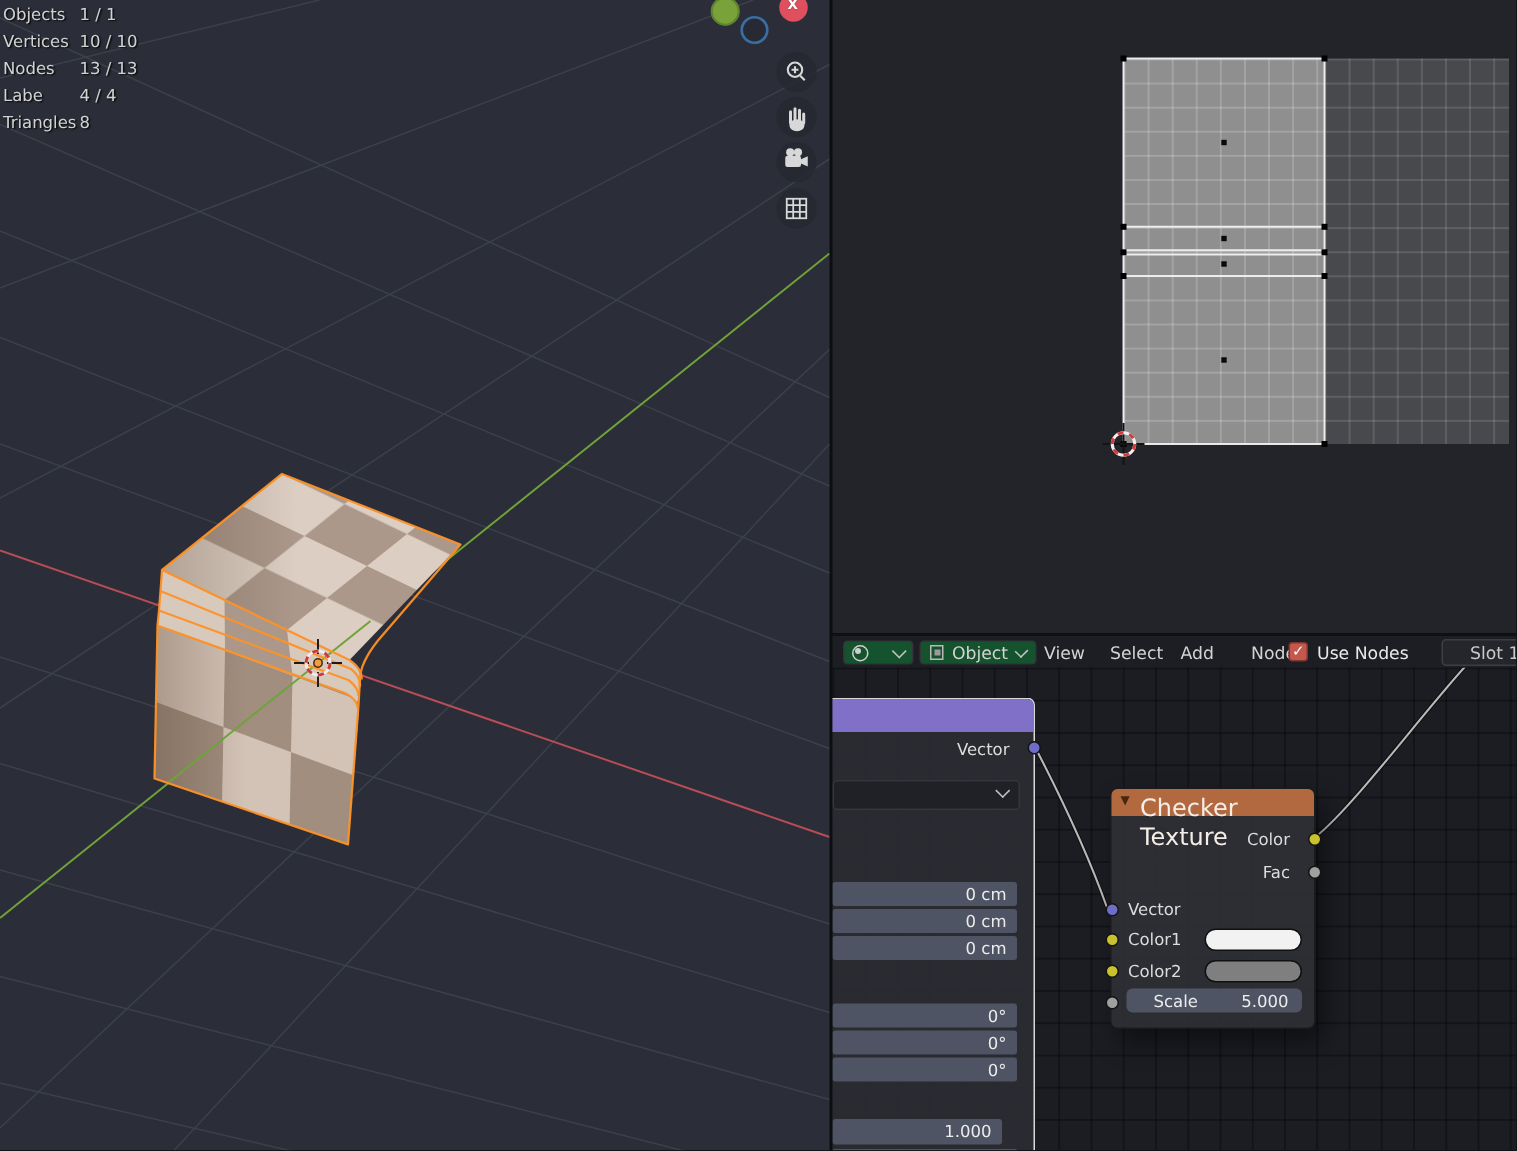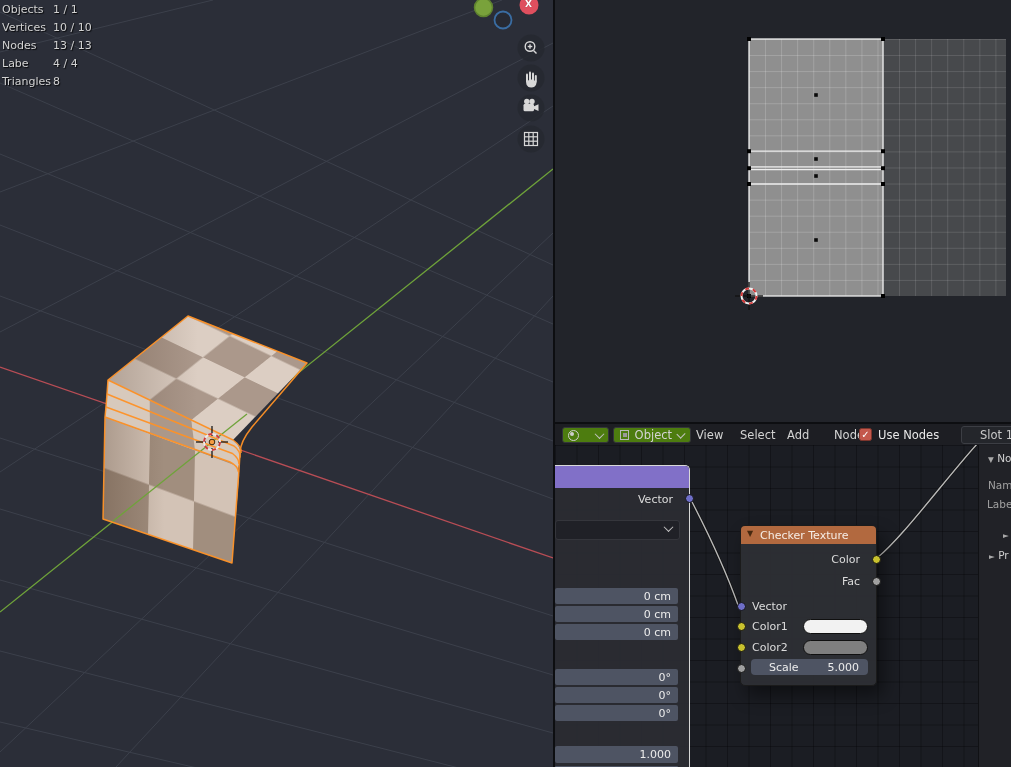--- a/index.html
+++ b/index.html
@@ -24,21 +24,21 @@
     background-size:16.07px 16.07px;}
   .uv-img-right{left:328px;top:39px;width:123px;height:257px;background-color:#47494c;
     background-image:linear-gradient(to right,rgba(255,255,255,.12) 1px,transparent 1px),
                      linear-gradient(to bottom,rgba(255,255,255,.12) 1px,transparent 1px);
     background-size:16.07px 16.07px;}
   .uv-svg{left:0;top:0;}
 
   
   .ne-header{left:555px;top:423px;width:456px;height:22px;background:#1d1e23;
              border-top:1px solid #0d0e11;overflow:hidden;color:#d3d3d3;font-size:11.5px;}
-  .ne-btn{position:absolute;background:#4d7c0f;border:1px solid #34353b;border-radius:3px;
+  .ne-btn{position:absolute;background:#14532d;border:1px solid #34353b;border-radius:3px;
           display:flex;align-items:center;box-sizing:border-box;}
   .chev{display:inline-block;width:6px;height:6px;border-right:1.5px solid #c3c3c3;
         border-bottom:1.5px solid #c3c3c3;transform:rotate(45deg) translate(-1px,-1px);}
   .shaderball{display:inline-block;width:11px;height:11px;border:1.3px solid #cfcfcf;
         border-radius:50%;position:relative;box-sizing:border-box;}
   .shaderball::after{content:"";position:absolute;left:1px;top:1px;width:4px;height:4px;
         border-radius:50%;background:#cfcfcf;}
   .objicon{display:inline-block;width:10px;height:10px;border:1.3px solid #b9b9b9;
         position:relative;box-sizing:border-box;}
   .objicon::after{content:"";position:absolute;left:1.5px;top:1.5px;width:4px;height:4px;
@@ -71,21 +71,21 @@
   .mapping-out-label{position:absolute;right:16px;top:27px;}
   .mapping-dd{position:absolute;left:20px;top:54px;width:123px;height:18px;background:#202127;
         border:1px solid #35363c;border-radius:3px;}
   .mapping-dd .chev{position:absolute;right:7px;top:4px;}
 
   .checker-node{left:185px;top:80px;width:137px;height:161px;background:rgba(45,46,52,.97);
         border:1px solid #1b1b1b;border-radius:5px;box-shadow:6px 10px 18px rgba(0,0,0,.45);}
   .checker-header{position:absolute;left:0;top:0;width:100%;height:18px;background:#b2693f;
         border-radius:4px 4px 0 0;color:#f6ede6;}
   .tri-dark{position:absolute;left:6px;top:3px;font-size:8px;color:#46280f;}
-  .checker-title{position:absolute;left:19px;top:2.5px;font-size:11px;}
+  .checker-title{position:absolute;left:19px;top:2.5px;font-size:16px;}
   .out-label{position:absolute;right:16px;}
   .in-label{position:absolute;left:11px;}
   .swatch{position:absolute;left:62px;width:65px;height:15px;border-radius:8px;
         border:1px solid #101010;box-sizing:border-box;}
   .swatch1{background:#f2f2f2;} .swatch2{background:#7f7f7f;}
   .scale-field{position:absolute;left:10px;top:133px;width:117px;height:16px;background:#4e5463;
         border-radius:4px;display:flex;align-items:center;justify-content:space-between;
         padding:0 9px 0 18px;box-sizing:border-box;color:#ececec;}
 
   
@@ -298,21 +298,21 @@
       <span class="socket sock-purple" style="right:-5px;top:28px;"></span>
       <div class="mapping-dd">
         <span class="chev"></span>
       </div>
       <div class="node-field" style="left:20px;top:122px;width:123px;height:16px;">0 cm</div>
       <div class="node-field" style="left:20px;top:140px;width:123px;height:16px;">0 cm</div>
       <div class="node-field" style="left:20px;top:158px;width:123px;height:16px;">0 cm</div>
       <div class="node-field" style="left:20px;top:203px;width:123px;height:16px;">0°</div>
       <div class="node-field" style="left:20px;top:221px;width:123px;height:16px;">0°</div>
       <div class="node-field" style="left:20px;top:239px;width:123px;height:16px;">0°</div>
-      <div class="node-field" style="left:20px;top:280px;width:123px;height:17px;">1.000</div>
+      <div class="node-field" style="left:20px;top:280px;width:113px;height:17px;">1.000</div>
       <div class="node-field" style="left:20px;top:300px;width:123px;height:2px;"></div>
     </div>
 
     <div class="node checker-node">
       <div class="checker-header">
         <span class="tri-dark">▼</span>
         <span class="checker-title">Checker Texture</span>
       </div>
       <span class="out-label" style="top:27px;">Color</span>
       <span class="socket sock-yellow" style="right:-4.5px;top:28.5px;"></span>
@@ -327,29 +327,14 @@
       <span class="in-label" style="top:115px;">Color2</span>
       <span class="swatch swatch2" style="top:114px;"></span>
       <span class="socket sock-gray" style="left:-4.5px;top:137.5px;"></span>
       <div class="scale-field">
         <span>Scale</span>
         <span>5.000</span>
       </div>
     </div>
   </div>
 
-  <div class="abs ne-sidebar">
-    <div class="abs" style="left:9px;top:7px;">
-      <span class="sb-tri">▼</span>
-      <span>No</span>
-    </div>
-    <div class="abs sb-dim" style="left:9px;top:34px;">Nam</div>
-    <div class="abs sb-dim" style="left:8px;top:53px;">Labe</div>
-    <div class="abs" style="left:24px;top:83px;">
-      <span class="sb-tri">►</span>
-    </div>
-    <div class="abs" style="left:10px;top:104px;">
-      <span class="sb-tri">►</span>
-      <span>Pr</span>
-    </div>
-  </div>
 
 </div>
 
 </body></html>

